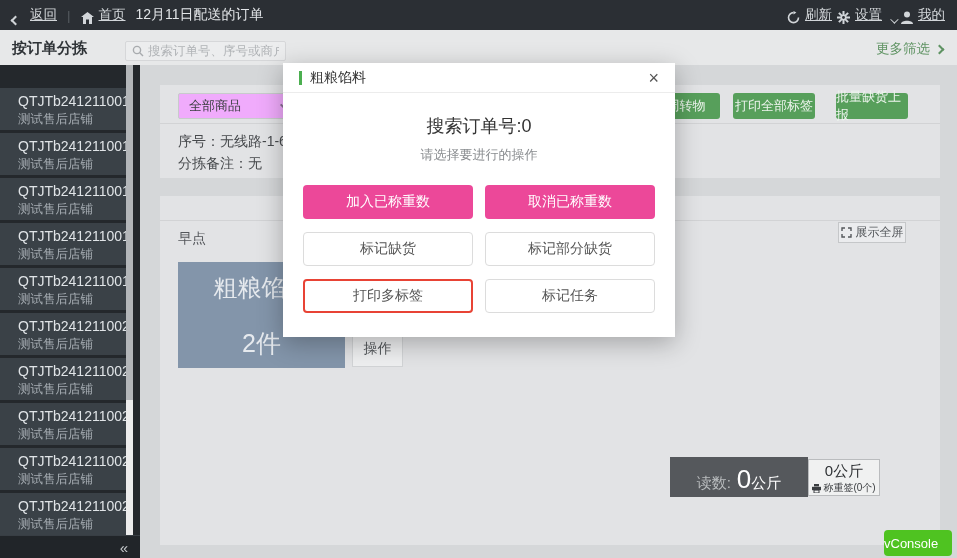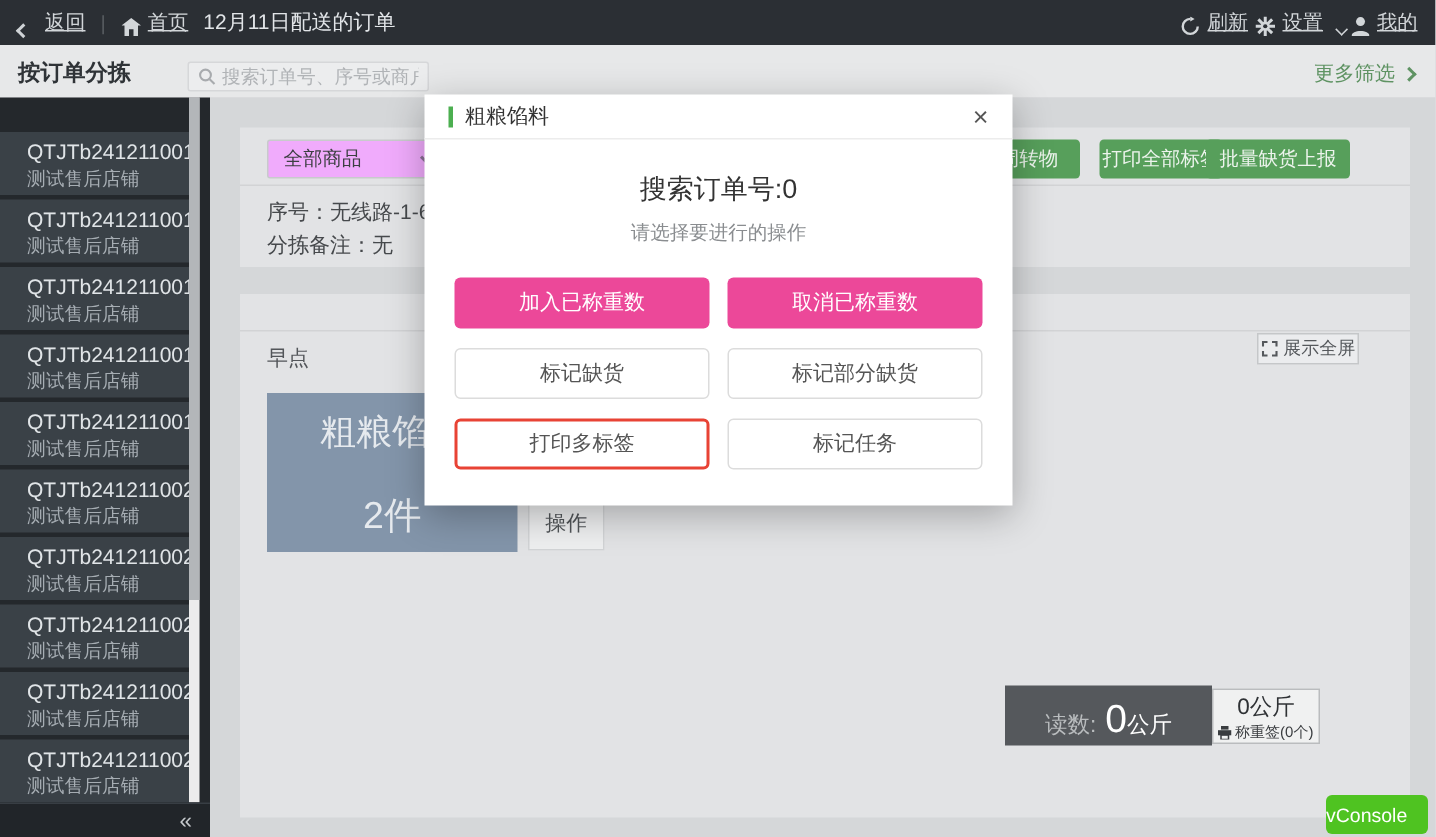--- a/index.html
+++ b/index.html
@@ -247,21 +247,21 @@
     <div class="dropdown">
       <span>全部商品</span>
       <span class="chev-down-dark"></span>
     </div>
     <div class="gbtn" style="left:492px; width:68px;">
       <span>周转物</span>
     </div>
     <div class="gbtn" style="left:573px; width:82px;">
       <span>打印全部标签</span>
     </div>
-    <div class="gbtn" style="left:644px; width:96px;">
+    <div class="gbtn" style="left:676px; width:72px;">
       <span>批量缺货上报</span>
     </div>
     <div class="p-divider" style="top:38px;"></div>
     <div class="info-row" style="top:48px;">
       <span>序号：</span><span>无线路-1-6</span><span class="info-pipe">|</span>
     </div>
     <div class="info-row" style="top:70px;">
       <span>分拣备注：</span><span>无</span>
     </div>
   </div>

